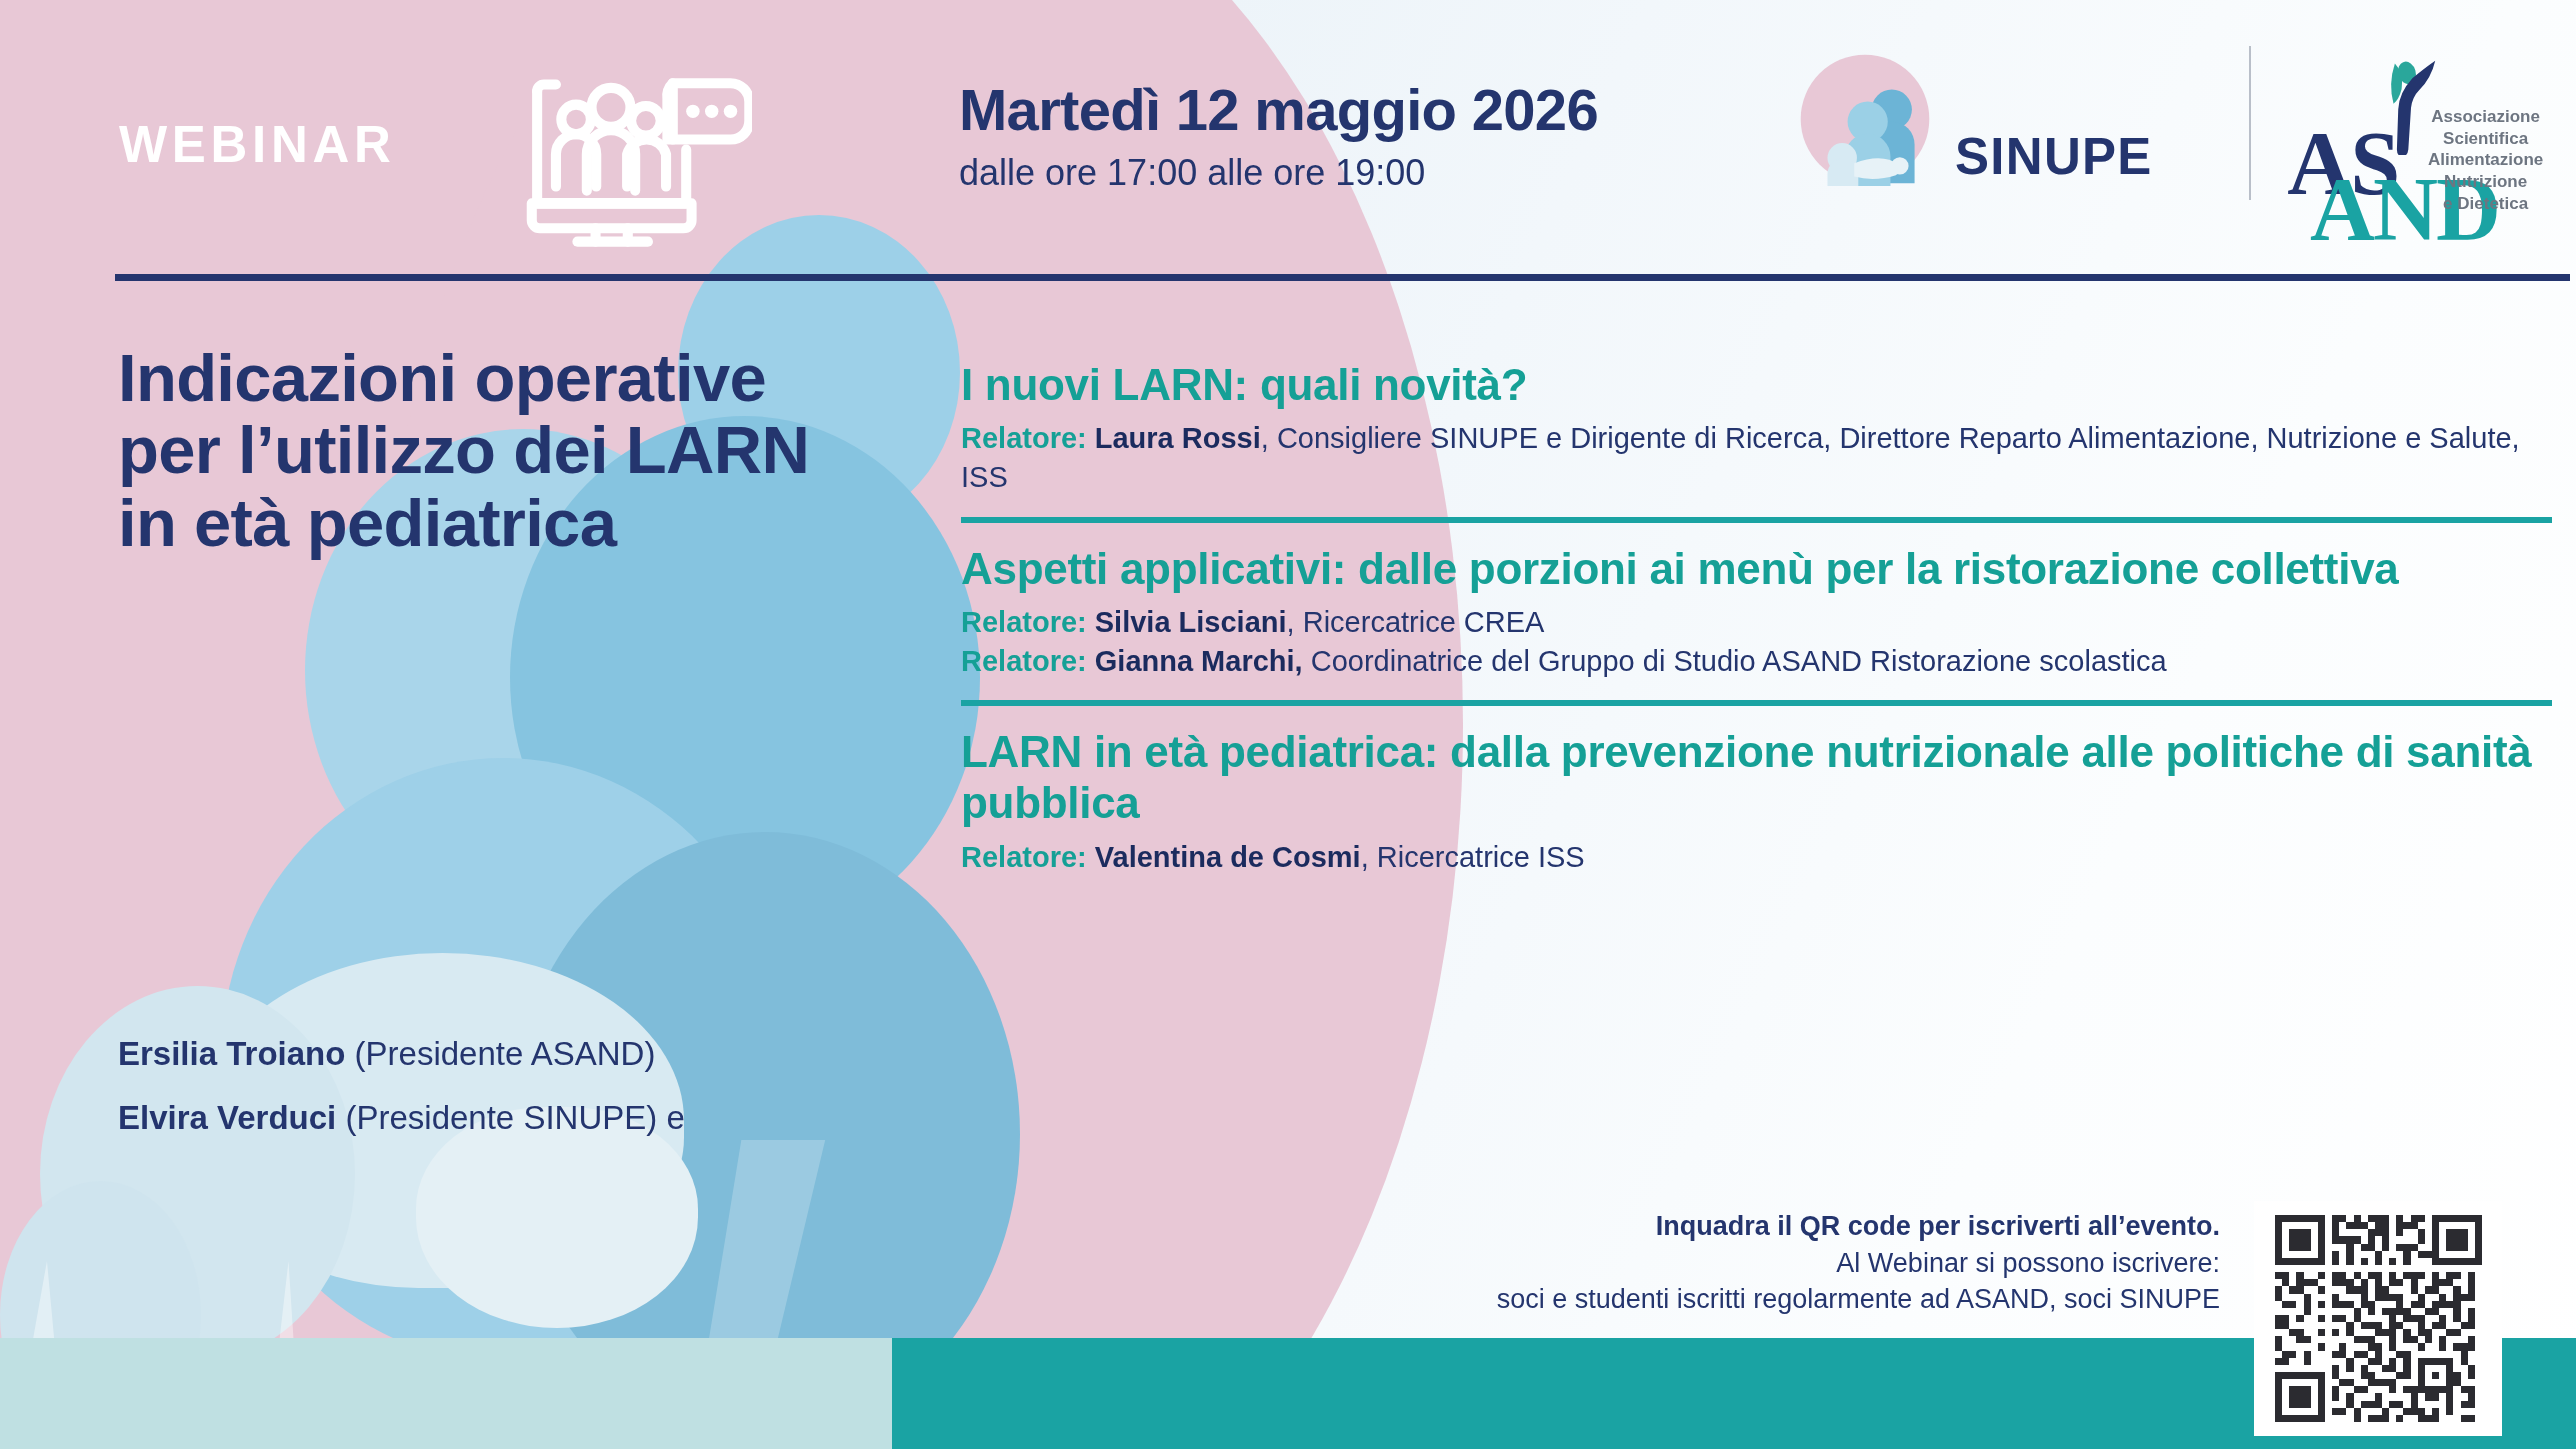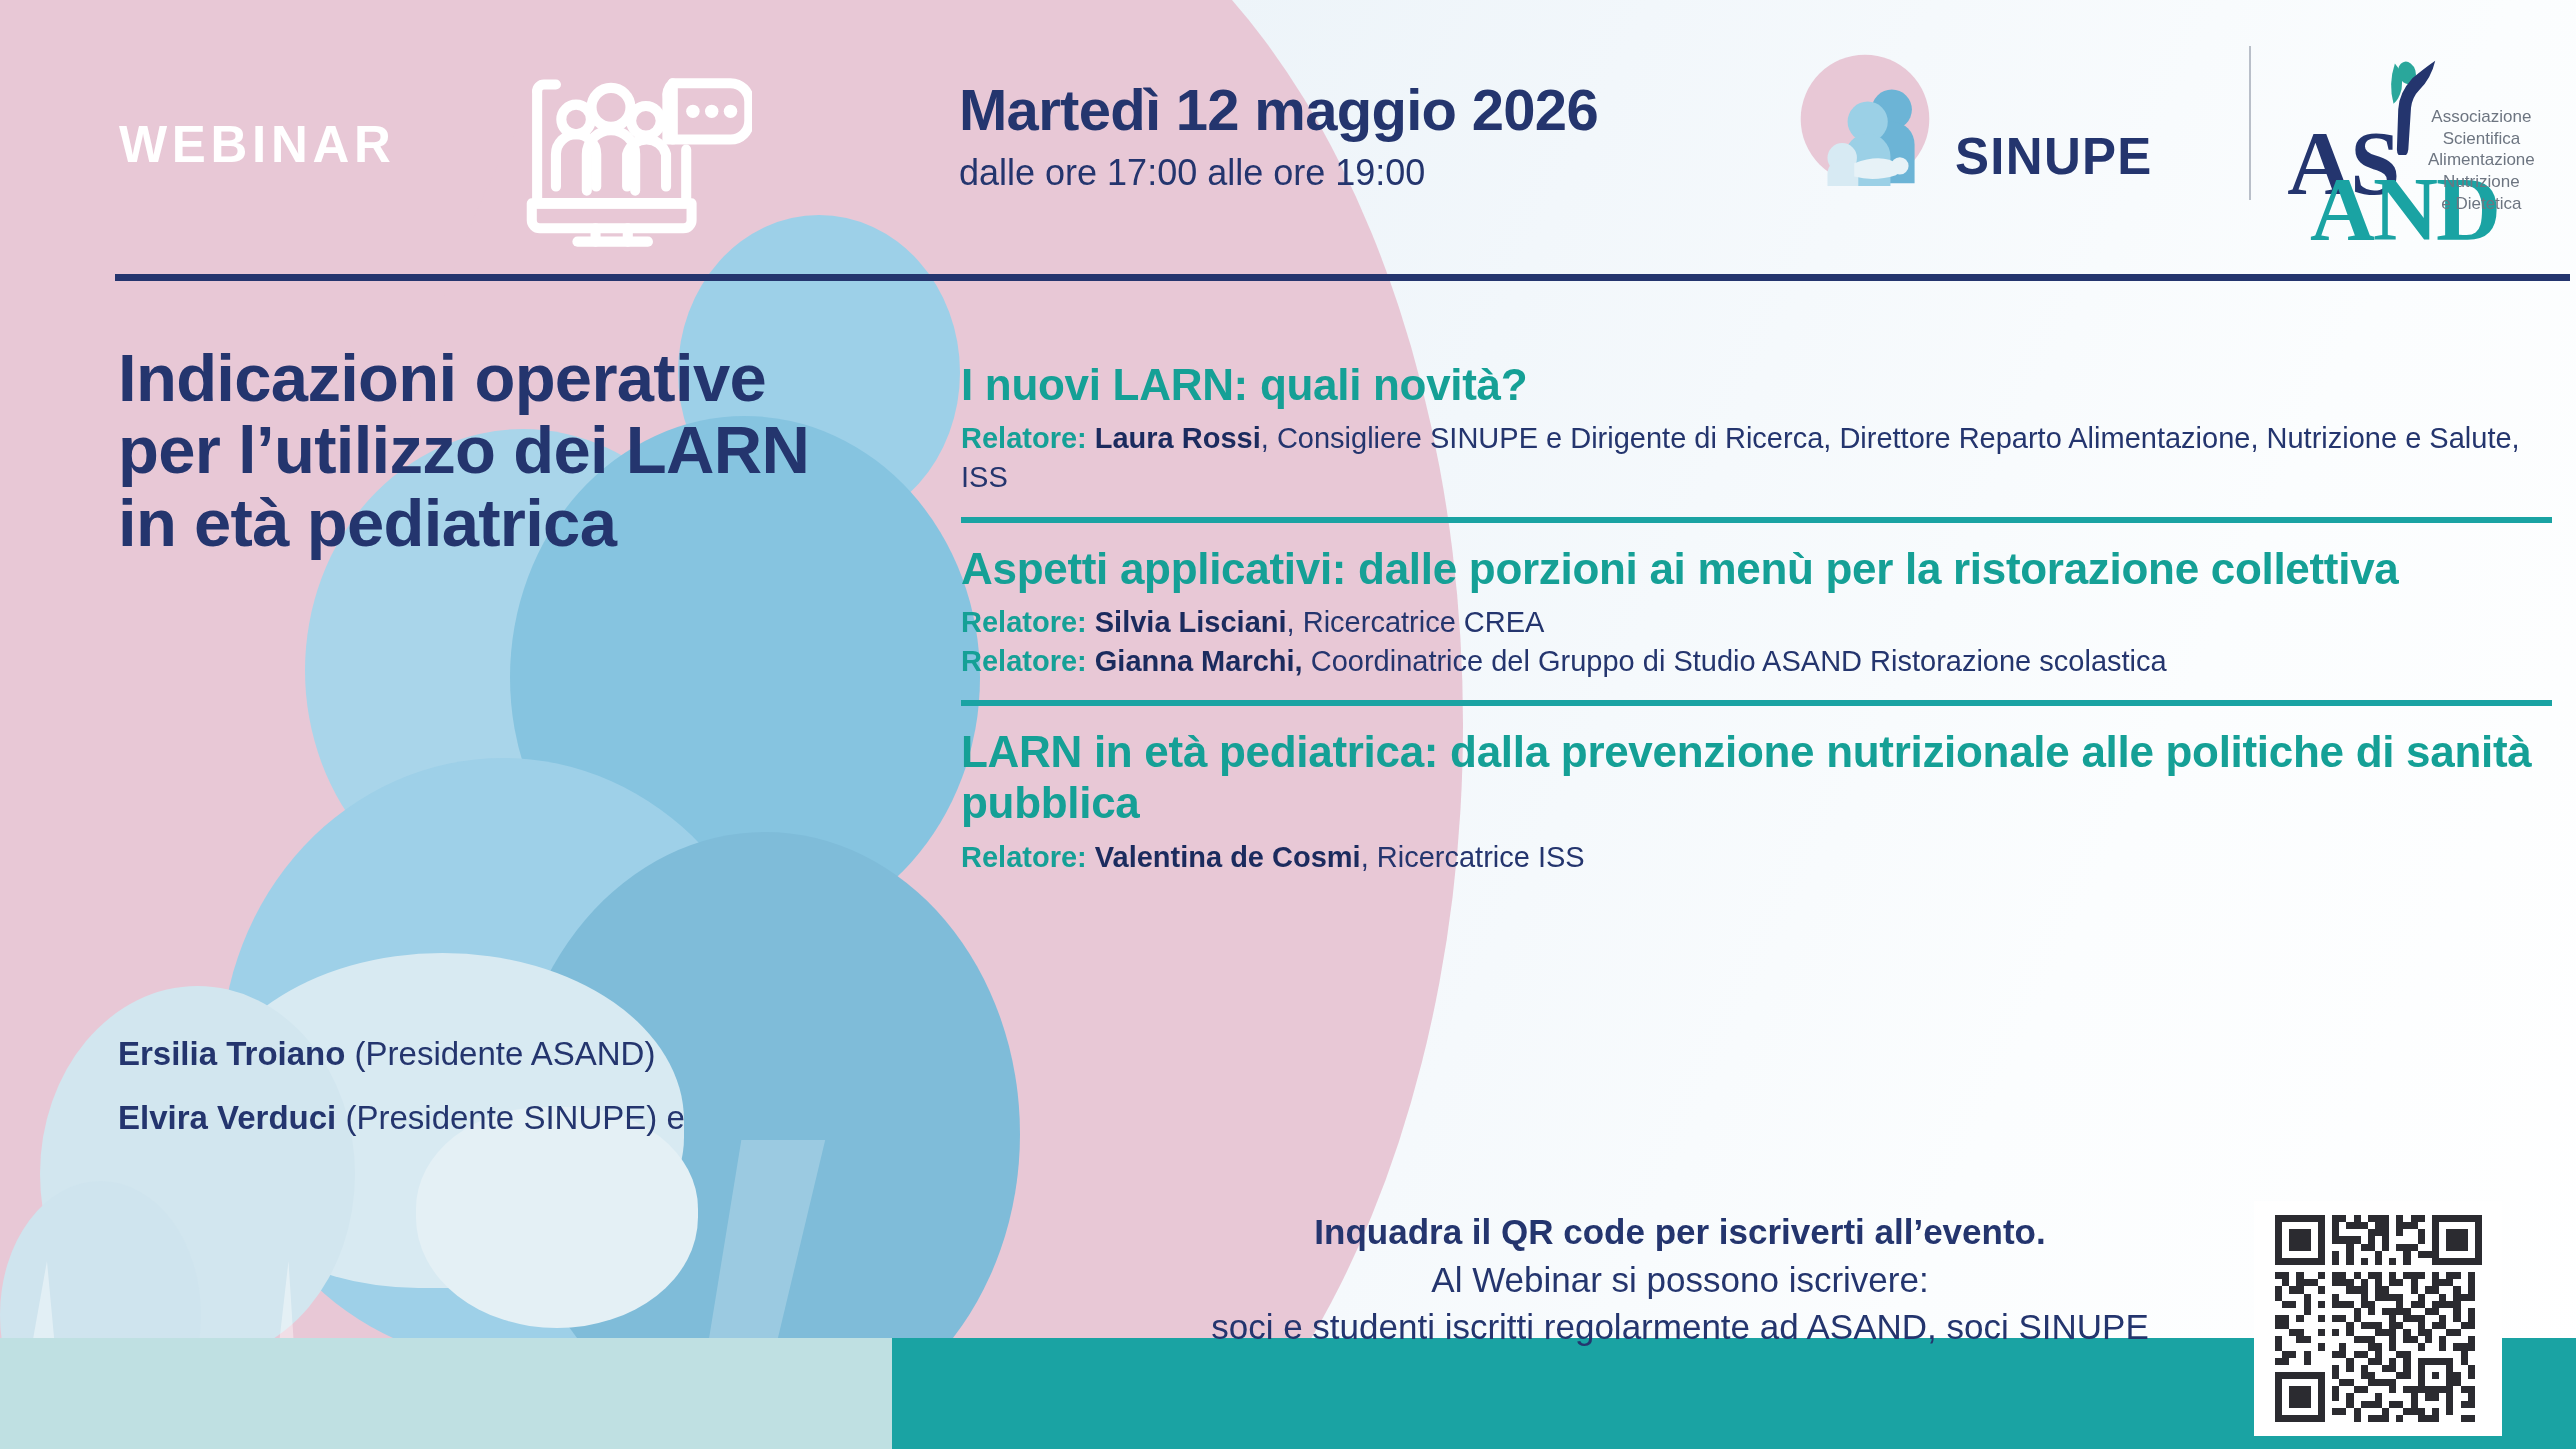--- a/index.html
+++ b/index.html
@@ -100,21 +100,21 @@
     font-family:"Liberation Serif", serif; font-size:90px; font-weight:700;
     color:#24356e; letter-spacing:-2px; line-height:1;
   }
   .asand-and {
     position:absolute; left:24px; top:131px;
     font-family:"Liberation Serif", serif; font-size:90px; font-weight:700;
     color:#1aa3a3; letter-spacing:-2px; line-height:1;
   }
   .asand-tagline {
     position:absolute; left:142px; top:72px;
-    font-size:17px; line-height:1.28; color:#6d7581; font-weight:400;
+    font-size:17px; line-height:1.28; color:#6d7581; font-weight:700;
   }
   .asand-figure { position:absolute; left:86px; top:20px; width:74px; height:101px; }
 
   
   .main-title {
     position:absolute; left:118px; top:342px; width:751px;
     font-size:67px; font-weight:700; color:#24356e;
     line-height:1.08; letter-spacing:-0.7px;
   }
   .moderation { position:absolute; left:118px; top:1032px; width:792px; }
@@ -145,21 +145,21 @@
   .teal-bar {
     position:absolute; left:0; top:1338px; width:2576px; height:111px;
     background:#1aa3a3;
   }
   .teal-bar-left {
     position:absolute; left:0; top:1338px; width:892px; height:111px;
     background:#bfe0e2;
   }
   .footer-note {
     position:absolute; left:1140px; top:1208px; width:1080px;
-    text-align:center; color:#24356e; font-size:35px; line-height:1.36;
+    text-align:right; color:#24356e; font-size:27px; line-height:1.36;
   }
   .footer-note .strong { font-weight:700; }
 
   .qr-card {
     position:absolute; left:2254px; top:1201px;
     width:248px; height:235px; background:#ffffff;
     display:flex; align-items:center; justify-content:center;
   }
   .qr-img { width:207px; height:207px; }
 </style>

